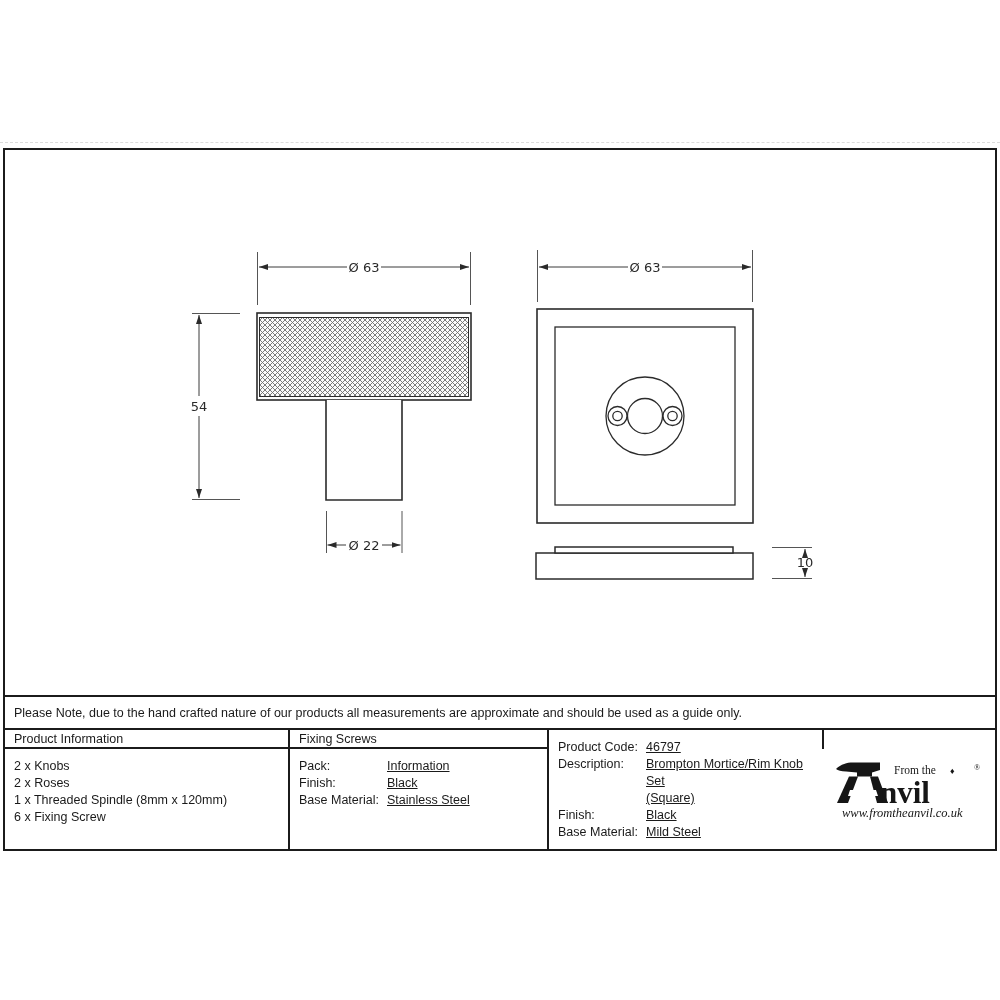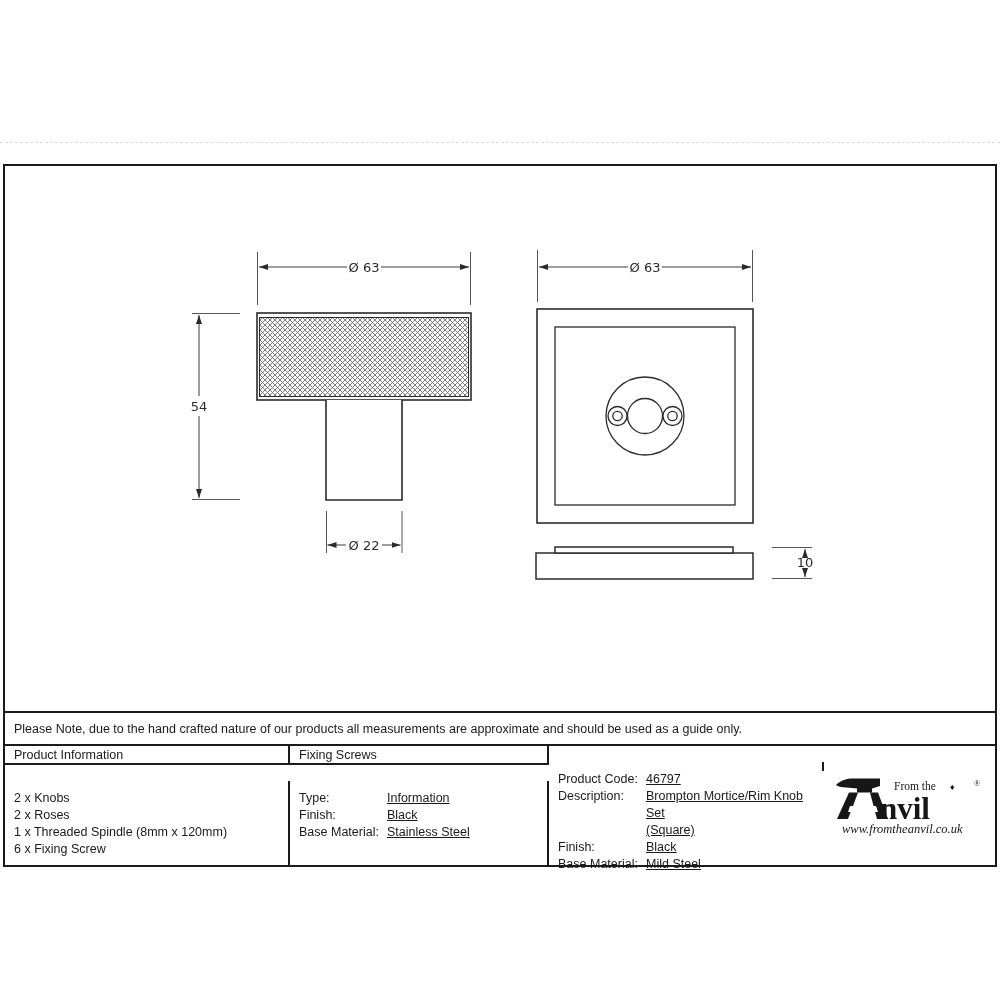--- a/index.html
+++ b/index.html
@@ -3,40 +3,40 @@
 <meta charset="utf-8">
 <style>
   html,body{margin:0;padding:0;}
   body{
     width:1000px;height:1000px;position:relative;background:#ffffff;
     font-family:"Liberation Sans", sans-serif;color:#1a1a1a;
     -webkit-font-smoothing:antialiased;
   }
   .crop-line{position:absolute;left:0;top:142px;width:1000px;border-top:1px dashed #dcdcdc;}
   .frame{
-    position:absolute;left:3px;top:164px;width:994px;height:703px;
+    position:absolute;left:3px;top:148px;width:994px;height:703px;
     box-sizing:border-box;border:2px solid #1b1b1b;background:#fff;
     display:flex;flex-direction:column;
   }
   .drawing-area{flex:0 0 547px;position:relative;border-bottom:2px solid #1b1b1b;box-sizing:border-box;}
   .note-bar{
     flex:0 0 33px;border-bottom:2px solid #1b1b1b;box-sizing:border-box;
     display:flex;align-items:center;padding-left:9px;font-size:12.5px;
   }
   .spec-table{
     flex:1 1 auto;display:grid;
     grid-template-columns:285px 259px 275px 1fr;
     grid-template-rows:19px 1fr;
     font-size:12.5px;
   }
   .hcell{
     box-sizing:border-box;border-right:2px solid #1b1b1b;border-bottom:2px solid #1b1b1b;
     padding:2px 0 8px 9px;white-space:nowrap;
   }
-  .bcell{box-sizing:border-box;border-right:2px solid #1b1b1b;padding:9px 8px 0 9px;margin-top:16px;}
+  .bcell{box-sizing:border-box;border-right:2px solid #1b1b1b;padding:9px 8px 0 9px;}
   .kv-row{display:flex;line-height:17px;}
   .kv-label{flex:0 0 88px;}
   .kv-value{flex:1 1 auto;text-decoration:underline;}
   .list-row{line-height:17px;}
   .logo-cell{
     grid-column:4;grid-row:1 / 3;display:flex;align-items:center;justify-content:center;
   }
   .logo-svg{display:block;}
   .logo-serif{font-family:"Liberation Serif", serif;}
   
@@ -106,21 +106,21 @@
 
     <div class="bcell">
       <div class="list-row">2 x Knobs</div>
       <div class="list-row">2 x Roses</div>
       <div class="list-row">1 x Threaded Spindle (8mm x 120mm)</div>
       <div class="list-row">6 x Fixing Screw</div>
     </div>
 
     <div class="bcell">
       <div class="kv-row">
-        <span class="kv-label">Type:</span>
+        <span class="kv-label">Pack:</span>
         <span class="kv-value">Information</span>
       </div>
       <div class="kv-row">
         <span class="kv-label">Finish:</span>
         <span class="kv-value">Black</span>
       </div>
       <div class="kv-row">
         <span class="kv-label">Base Material:</span>
         <span class="kv-value">Stainless Steel</span>
       </div>

